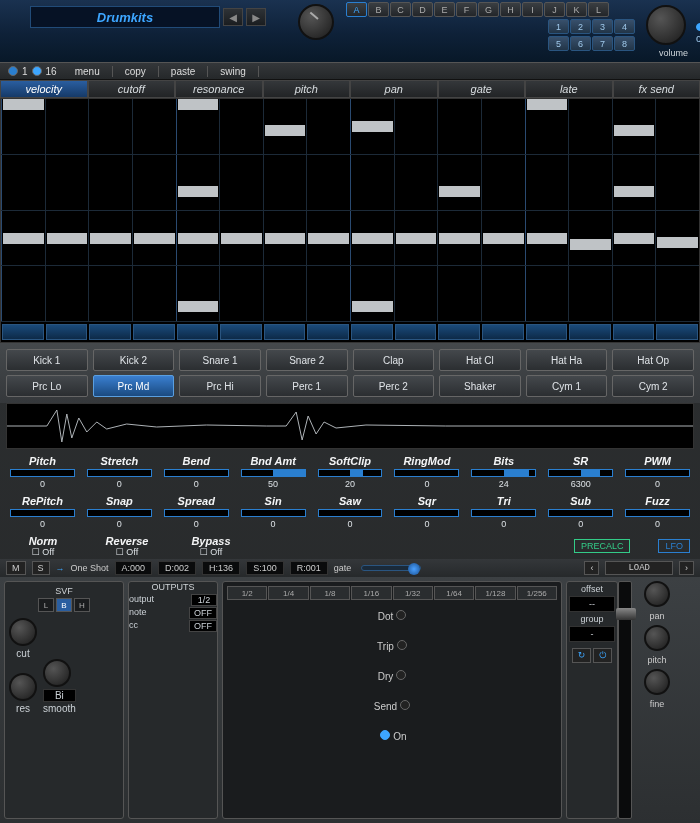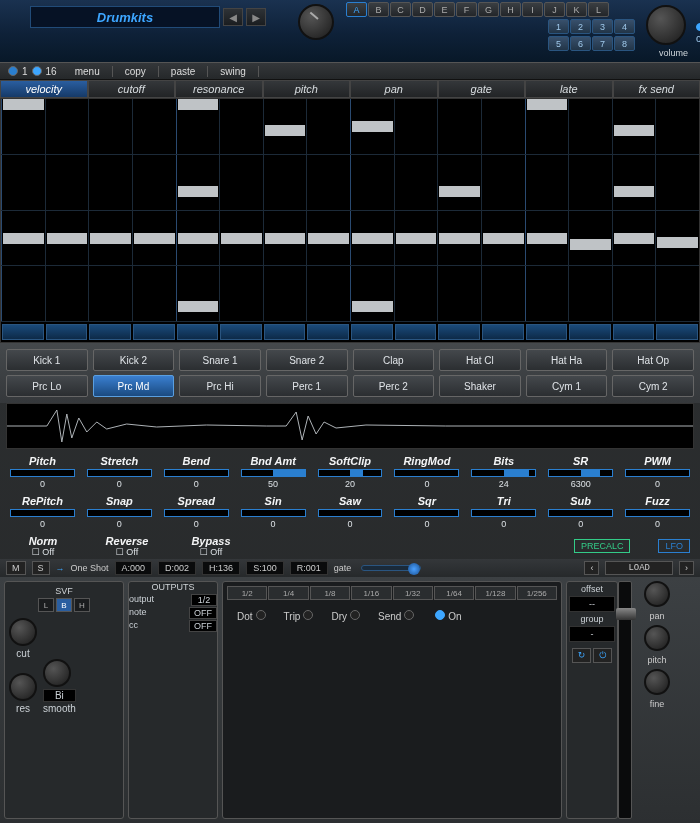--- a/index.html
+++ b/index.html
@@ -88,21 +88,21 @@
 .flt-modes{display:flex;gap:2px;justify-content:center;}
 .flt-mode{width:16px;height:14px;background:#1a1c1e;border:1px solid #555;color:#aaa;font-size:8px;display:flex;align-items:center;justify-content:center;}
 .flt-mode.on{background:#2a5ea0;color:#fff;}
 .small-knob{width:28px;height:28px;border-radius:50%;background:radial-gradient(circle at 35% 32%,#555,#1a1a1a);border:2px solid #111;display:inline-block;}
 #out-box{width:90px;background:#26292b;border:1px solid #555;border-radius:3px;text-align:center;}
 .out-row{display:flex;justify-content:space-between;font-size:9px;margin:1px 0;}
 .out-val{background:#000;border:1px solid #444;padding:0 4px;min-width:26px;}
 #fx-box{flex:1;background:#1a1c1e;border:1px solid #555;border-radius:3px;position:relative;overflow:hidden;}
 #div-row{display:flex;gap:1px;padding:4px;}
 .div-btn{flex:1;height:14px;background:#2a2d2f;border:1px solid #555;color:#aaa;font-size:8px;display:flex;align-items:center;justify-content:center;}
-#fx-opts{display:flex;gap:18px;padding:6px 14px;color:#ccc;font-size:10px;align-items:center;}
+#fx-opts{display:flex;gap:18px;padding:6px 14px;color:#ccc;font-size:10px;align-items:center;flex-direction:column;}
 .fx-dot{width:10px;height:10px;border-radius:50%;border:1px solid #666;display:inline-block;margin-left:3px;background:#222;}
 .fx-dot.on{background:#3da6ff;border-color:#3da6ff;}
 #logo{position:absolute;bottom:4px;left:0;right:0;text-align:center;color:#e6edf2;font-size:22px;letter-spacing:6px;font-family:Arial;text-shadow:0 0 8px #3aa0ff;}
 #right-ctrls{width:130px;display:flex;}
 #offset-box{width:52px;background:#26292b;border:1px solid #555;border-radius:3px;padding:2px;text-align:center;font-size:9px;}
 .off-field{background:#000;border:1px solid #333;margin:2px auto;height:16px;display:flex;align-items:center;justify-content:center;}
 #fader{width:14px;background:#0a0b0c;border:1px solid #555;border-radius:2px;position:relative;}
 #fader-head{position:absolute;left:-3px;top:26px;width:20px;height:12px;background:linear-gradient(#888,#333);border-radius:2px;}
 #end-knobs{width:50px;display:flex;flex-direction:column;gap:4px;align-items:center;}
 .ek{width:26px;height:26px;border-radius:50%;background:radial-gradient(circle at 35% 32%,#555,#1a1a1a);border:2px solid #111;}

